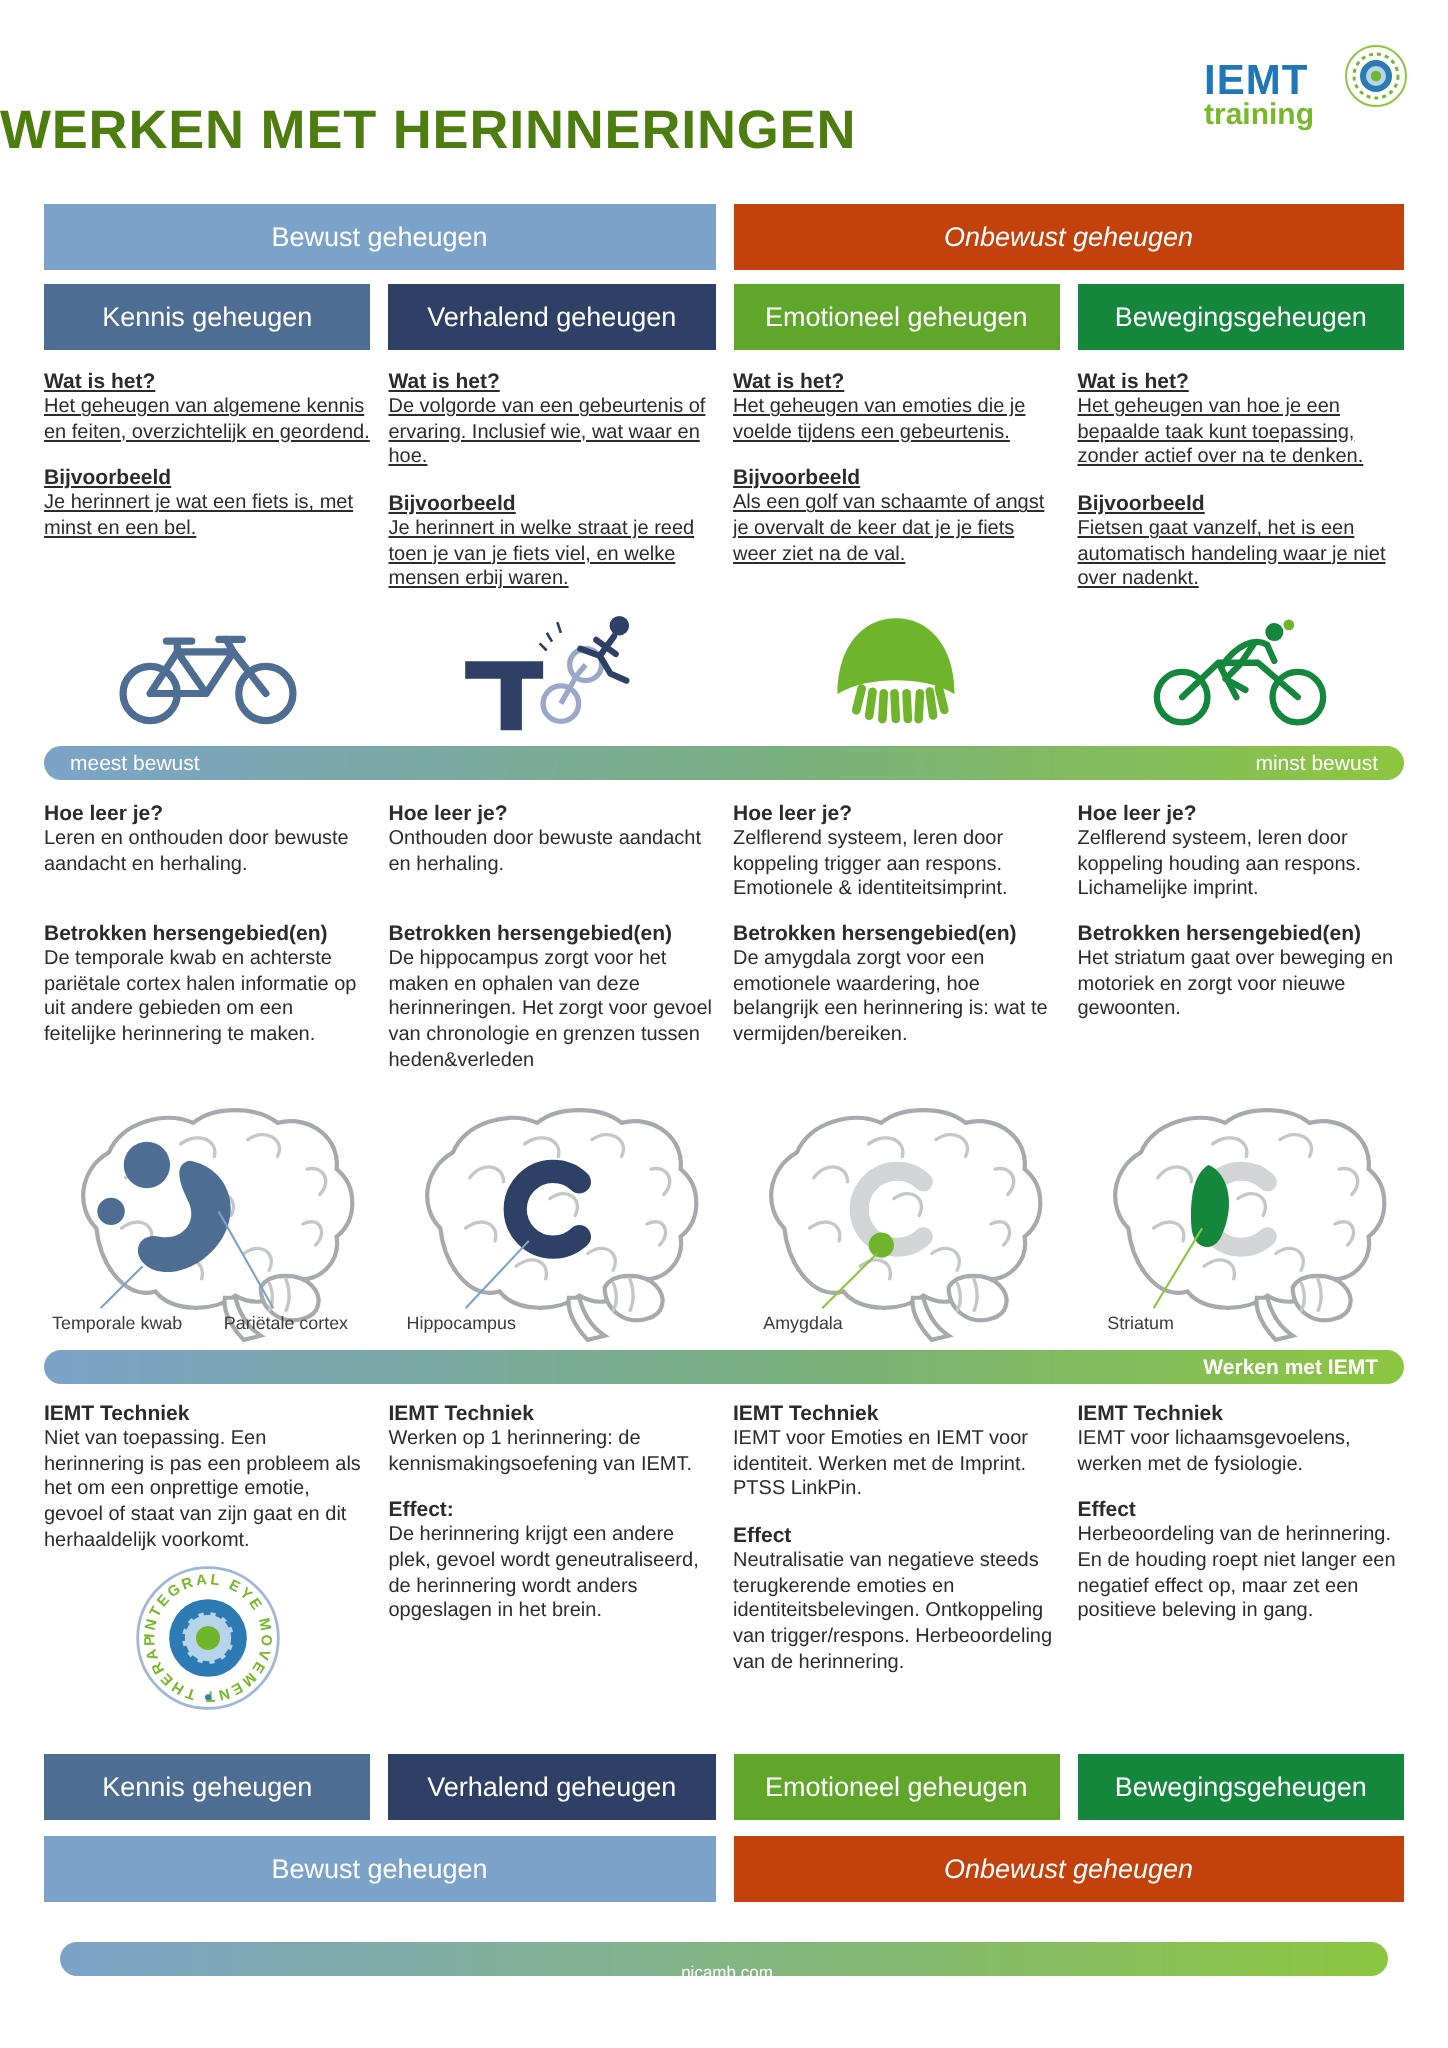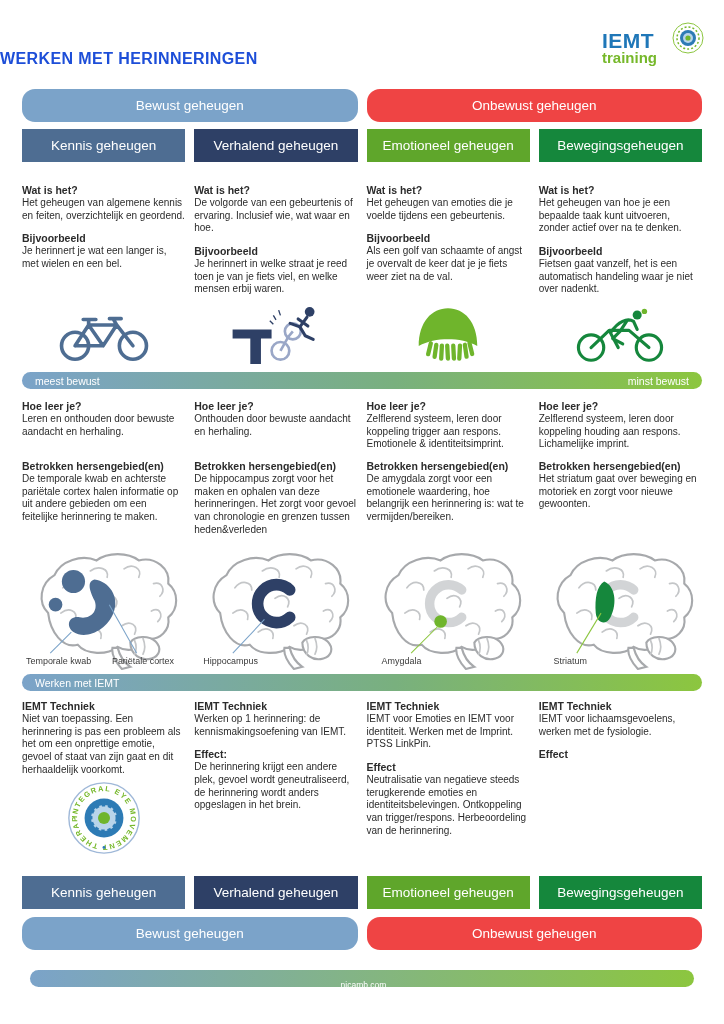--- a/index.html
+++ b/index.html
@@ -1,48 +1,48 @@
 <!DOCTYPE html>
 <html><head>
 <meta charset="utf-8">
 <style>
   html,body{margin:0;padding:0;background:#fff;}
   .page{width:724px;height:1024px;background:#ffffff;position:relative;overflow:hidden;
         font-family:"Liberation Sans",sans-serif;color:#2b2b2b;}
   .content{padding:0 22px;}
-  .title{margin:50px 0 0;font-size:16px;font-weight:bold;color:#1d4ed8;letter-spacing:.4px;}
+  .title{margin:50px 0 0;font-size:27px;font-weight:bold;color:#4d7c0f;letter-spacing:.4px;}
   
   .brand{position:absolute;top:30px;right:22px;width:100px;height:58px;}
   .brand-iemt{font-size:21px;font-weight:bold;color:#1f77b8;letter-spacing:.5px;line-height:1;margin-top:16px;}
   .brand-training{display:block;font-size:15px;font-weight:bold;color:#76b82a;margin-top:-2px;line-height:1;}
   .brand-eye{position:absolute;right:-2px;top:-8px;}
   
   .g{display:grid;grid-template-columns:repeat(4,1fr);column-gap:9px;}
-  .span2{grid-column:span 2;border-radius:13px;}
+  .span2{grid-column:span 2;}
   
   .bar{height:33px;display:flex;align-items:center;justify-content:center;color:#fff;font-size:13.5px;}
-  .bew{background:#7ba3c9;}.onb{background:#ef4444;}
+  .bew{background:#7ba3c9;}.onb{background:#c2410c;font-style:italic;}
   .c1{background:#4e6d92;}.c2{background:#2e4066;}.c3{background:#5fa62b;}.c4{background:#15873c;}
   .bars1{margin-top:21px;}
   .bars2{margin-top:7px;}
   
   .h{font-size:10.5px;font-weight:bold;margin:0 0 1px;}
   .p{font-size:10px;line-height:1.27;margin:0;}
   .h.gap{margin-top:10px;}
-  .row-watbijv{margin-top:22px;height:118px;}
+  .row-watbijv{margin-top:10px;height:118px;text-decoration:underline;}
   .row-icons{height:64px;align-items:center;justify-items:center;}
   .row-hoe{margin-top:11px;height:60px;}
   .row-hersen{height:92px;}
   .row-brains{height:118px;align-items:start;justify-items:center;}
   .row-tech{margin-top:9px;height:176px;}
   
   .gradbar{height:17px;border-radius:9px;background:linear-gradient(90deg,#7ba3c9,#79b07e 55%,#8cc63f);
            color:#fff;font-size:10.5px;display:flex;align-items:center;padding:0 13px;margin-top:6px;gap:12px;}
   .gradbar.spread{justify-content:space-between;}
-  .gradbar.center{justify-content:flex-start;margin-top:4px;}
+  .gradbar.center{justify-content:flex-end;margin-top:4px;font-weight:bold;}
   .footerbar{height:17px;border-radius:9px;background:linear-gradient(90deg,#7ba3c9,#8cc63f);
              color:#fff;font-size:8.5px;display:flex;align-items:center;justify-content:center;
              margin:20px 8px 0;}
   .footer-link{color:#fff;text-decoration:underline;margin-left:3px;cursor:pointer;margin-top:12px;}
   .bbars1{margin-top:0;}
   .bbars2{margin-top:8px;}
   .iemt-seal{display:block;margin:5px auto 0;}
   .icon-cell{display:flex;align-items:center;justify-content:center;}
   svg text{font-family:"Liberation Sans",sans-serif;}
 </style>
@@ -99,37 +99,37 @@
       <div class="bar c2">Verhalend geheugen</div>
       <div class="bar c3">Emotioneel geheugen</div>
       <div class="bar c4">Bewegingsgeheugen</div>
     </div>
 
     <div class="g row-watbijv">
       <div>
         <p class="h">Wat is het?</p>
         <p class="p">Het geheugen van algemene kennis en feiten, overzichtelijk en geordend.</p>
         <p class="h gap">Bijvoorbeeld</p>
-        <p class="p">Je herinnert je wat een langer is, met wielen en een bel.</p>
+        <p class="p">Je herinnert je wat een fiets is, met minst en een bel.</p>
       </div>
       <div>
         <p class="h">Wat is het?</p>
         <p class="p">De volgorde van een gebeurtenis of ervaring. Inclusief wie, wat waar en hoe.</p>
         <p class="h gap">Bijvoorbeeld</p>
         <p class="p">Je herinnert in welke straat je reed toen je van je fiets viel, en welke mensen erbij waren.</p>
       </div>
       <div>
         <p class="h">Wat is het?</p>
         <p class="p">Het geheugen van emoties die je voelde tijdens een gebeurtenis.</p>
         <p class="h gap">Bijvoorbeeld</p>
         <p class="p">Als een golf van schaamte of angst je overvalt de keer dat je je fiets weer ziet na de val.</p>
       </div>
       <div>
         <p class="h">Wat is het?</p>
-        <p class="p">Het geheugen van hoe je een bepaalde taak kunt uitvoeren, zonder actief over na te denken.</p>
+        <p class="p">Het geheugen van hoe je een bepaalde taak kunt toepassing, zonder actief over na te denken.</p>
         <p class="h gap">Bijvoorbeeld</p>
         <p class="p">Fietsen gaat vanzelf, het is een automatisch handeling waar je niet over nadenkt.</p>
       </div>
     </div>
 
     <div class="g row-icons">
       <div class="icon-cell">
         <svg width="94" height="58" viewBox="0 0 104 64">
           <g stroke="#4e6d92" stroke-width="4" fill="none" stroke-linecap="round" stroke-linejoin="round">
             <circle cx="20" cy="45" r="15"></circle>
@@ -287,20 +287,21 @@
       <div>
         <p class="h">IEMT Techniek</p>
         <p class="p">IEMT voor Emoties en IEMT voor identiteit. Werken met de Imprint. PTSS LinkPin.</p>
         <p class="h gap">Effect</p>
         <p class="p">Neutralisatie van negatieve steeds terugkerende emoties en identiteitsbelevingen. Ontkoppeling van trigger/respons. Herbeoordeling van de herinnering.</p>
       </div>
       <div>
         <p class="h">IEMT Techniek</p>
         <p class="p">IEMT voor lichaamsgevoelens, werken met de fysiologie.</p>
         <p class="h gap">Effect</p>
+        <p class="p">Herbeoordeling van de herinnering. En de houding roept niet langer een negatief effect op, maar zet een positieve beleving in gang.</p>
       </div>
     </div>
 
     <div class="g bbars1">
       <div class="bar c1">Kennis geheugen</div>
       <div class="bar c2">Verhalend geheugen</div>
       <div class="bar c3">Emotioneel geheugen</div>
       <div class="bar c4">Bewegingsgeheugen</div>
     </div>
 

